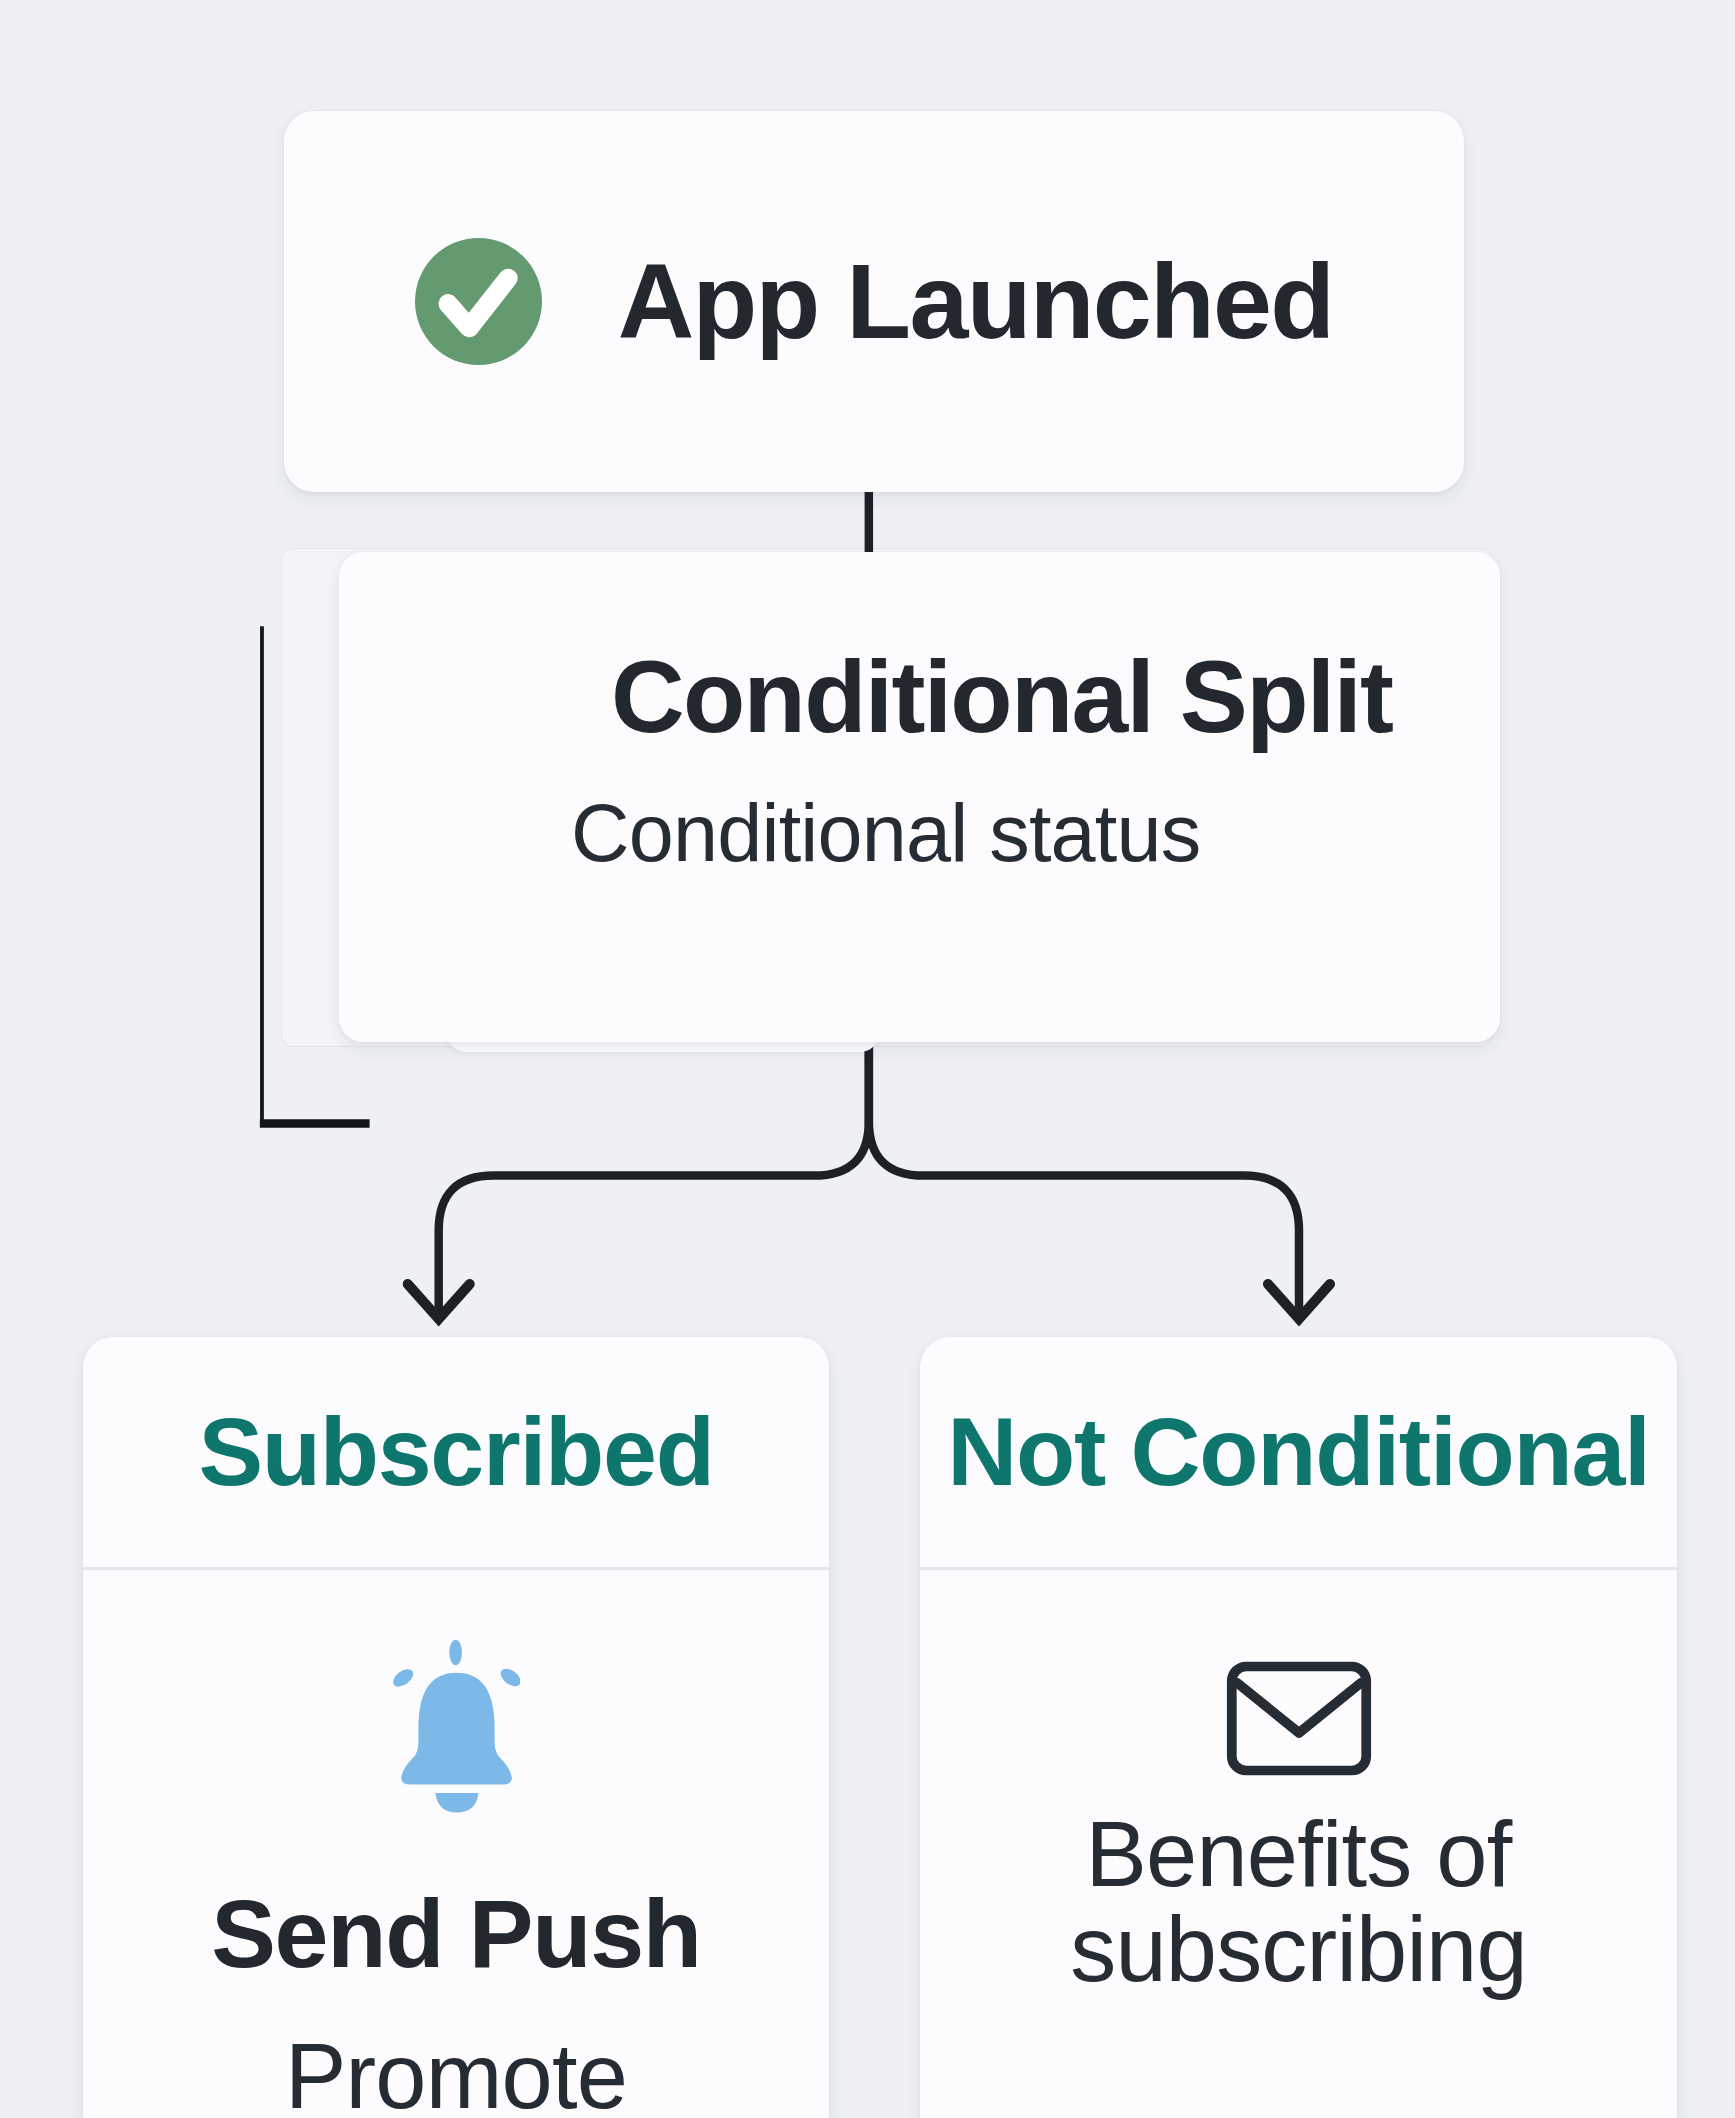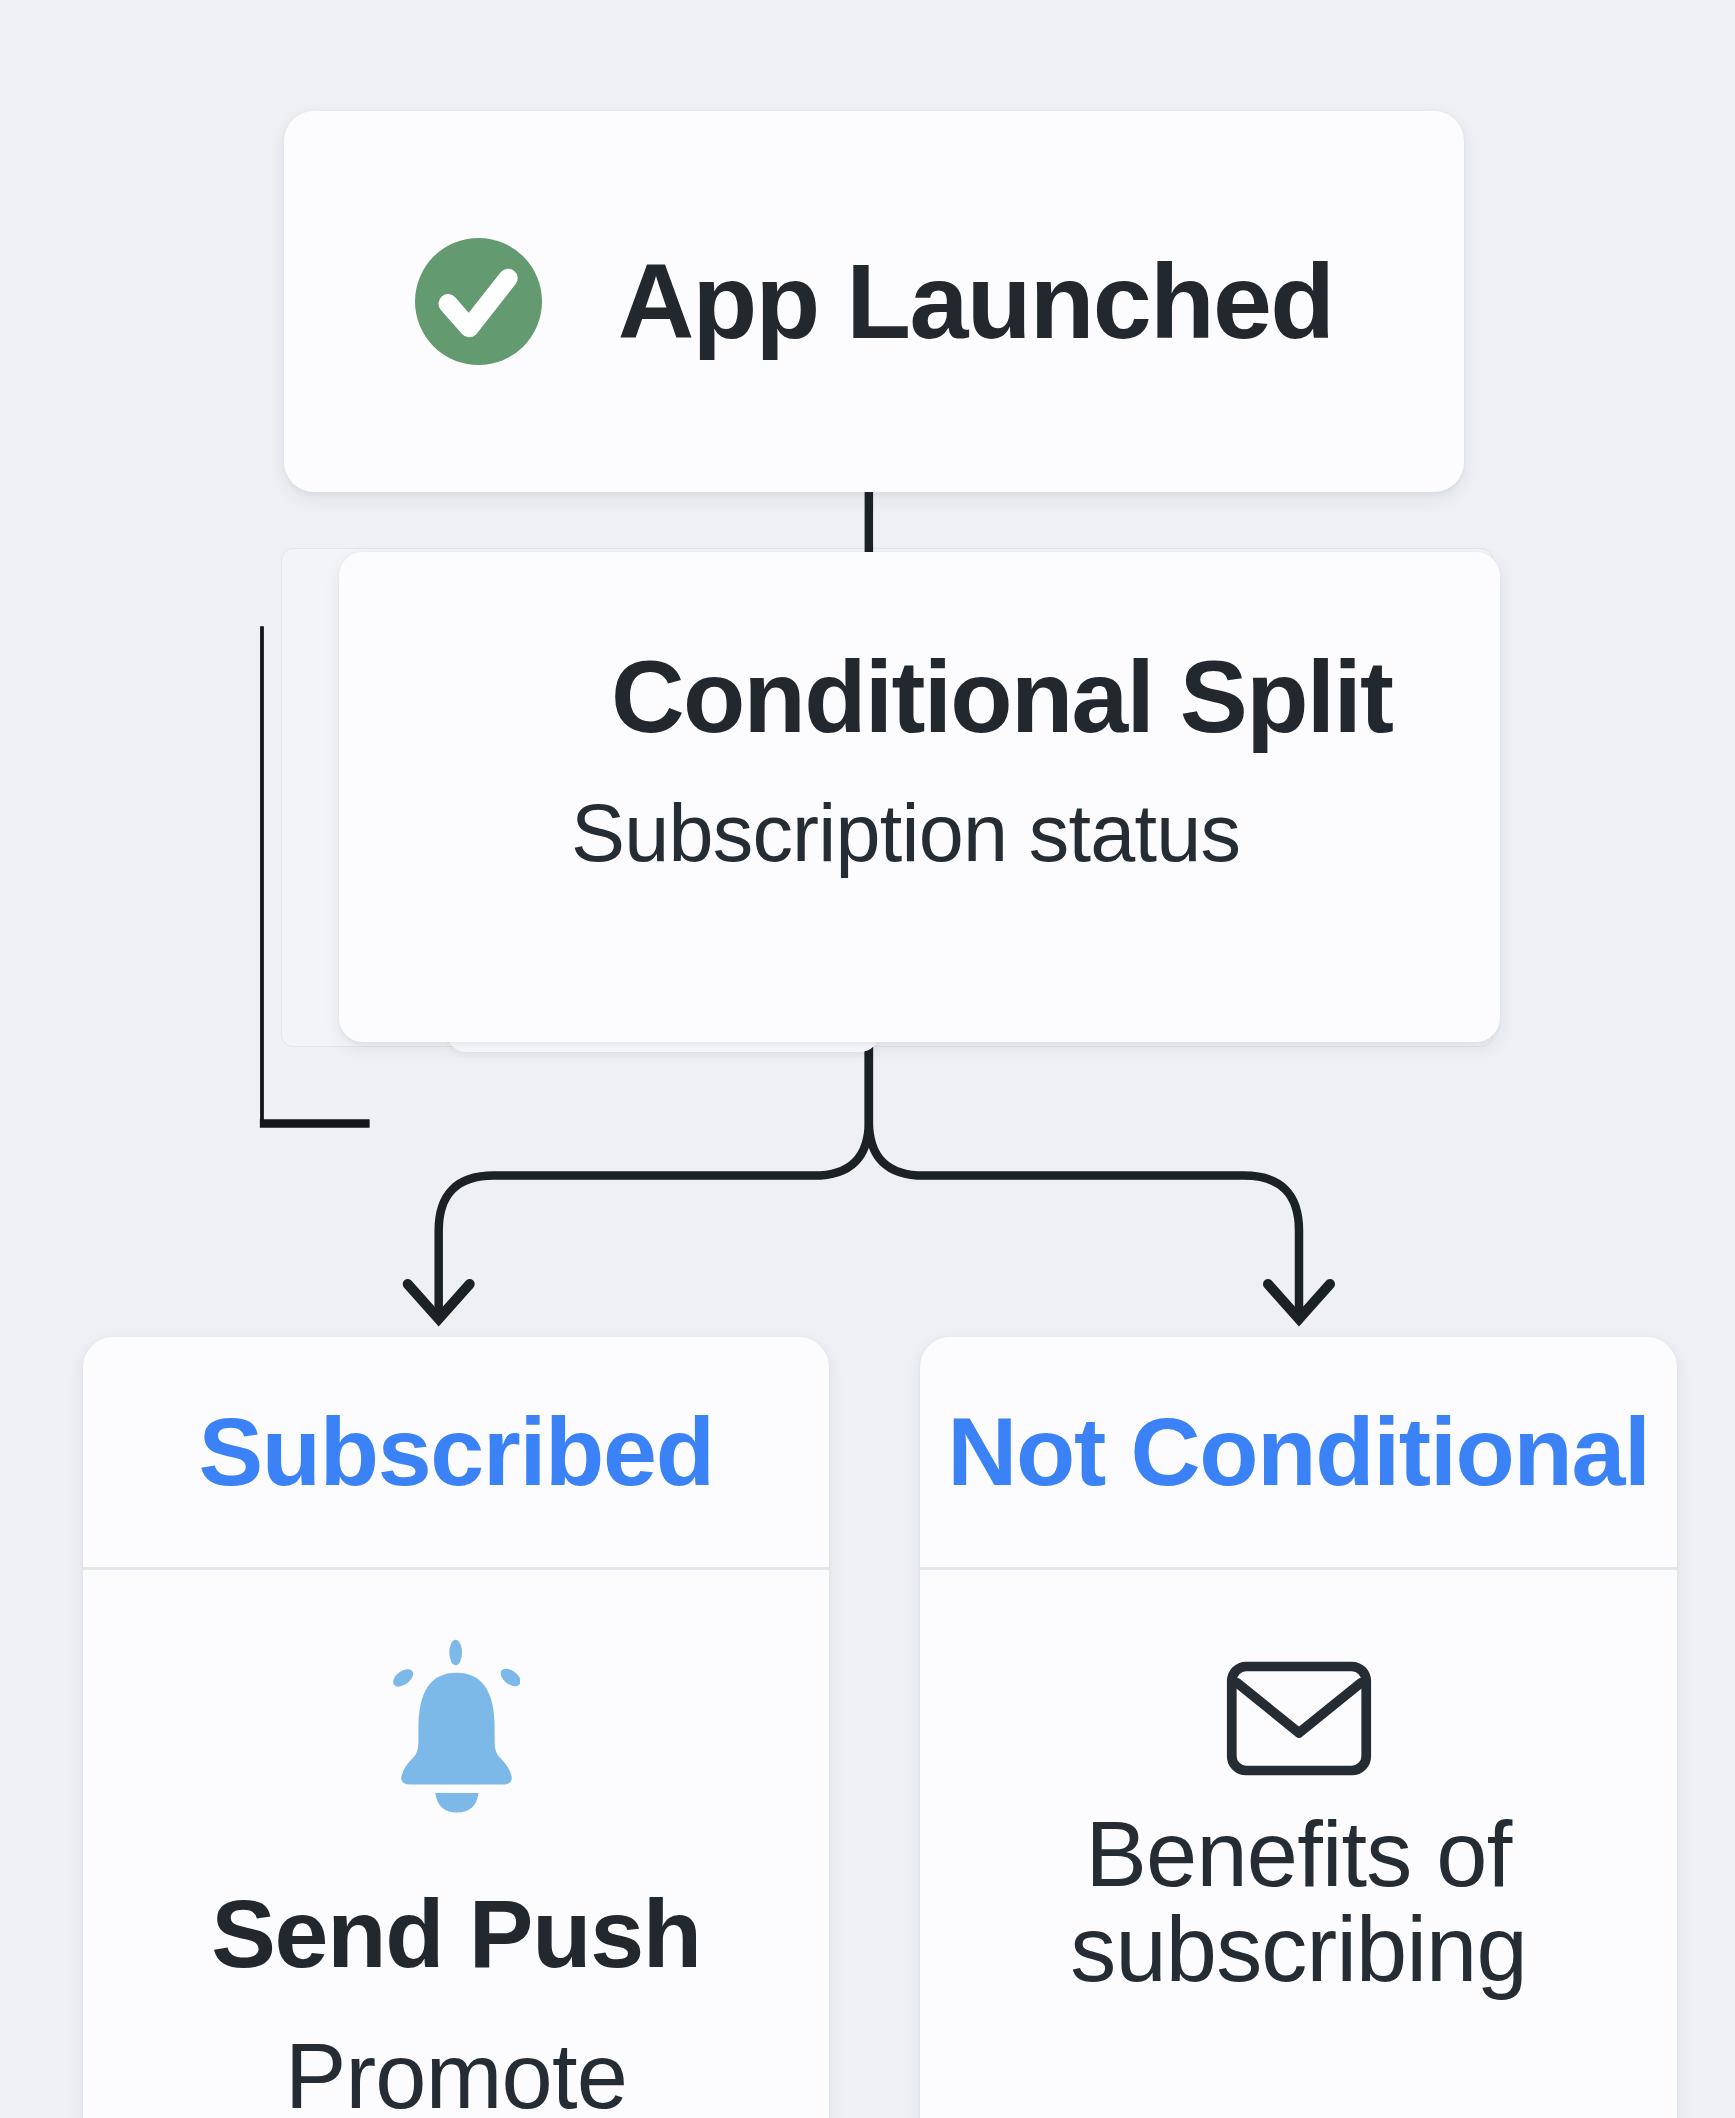--- a/index.html
+++ b/index.html
@@ -37,21 +37,21 @@
   }
   .split-title{font-size:102px;font-weight:700;letter-spacing:-1.7px;white-space:nowrap;line-height:1.15;margin-left:40px;}
   .split-lines{margin-top:20.3px;}
   .split-line{font-size:81px;font-weight:400;letter-spacing:-0.8px;color:#262c33;line-height:112px;white-space:nowrap;}
   
   .branch{width:746px;height:1013px;top:1337px;display:flex;flex-direction:column;align-items:center;}
   .branch.left{left:83px;}
   .branch.right{left:920px;width:757px;}
   .branch-header{
     height:230px;display:flex;align-items:center;justify-content:center;align-self:stretch;
-    font-size:97px;font-weight:600;letter-spacing:-1.3px;color:#3b82f6;white-space:nowrap;
+    font-size:97px;font-weight:600;letter-spacing:-1.3px;color:#0f766e;white-space:nowrap;
   }
   .divider{align-self:stretch;height:3px;background:#e3e6ec;}
   .icon-wrap{display:flex;align-items:center;justify-content:center;}
   .branch.left  .icon-wrap{margin-top:67px;height:180px;}
   .branch.right .icon-wrap{margin-top:91px;height:115px;}
   .branch-title{
     margin-top:62px;font-size:97px;font-weight:700;letter-spacing:-1.3px;
     line-height:1.13;max-width:572px;
   }
   .branch.right .branch-title{margin-top:74px;}
@@ -84,21 +84,21 @@
     <svg width="127" height="127" viewBox="0 0 300 300">
       <circle cx="150" cy="150" r="150" fill="#649a6f"></circle>
       <path d="M 78 155 L 128 212 L 220 95" fill="none" stroke-width="45" stroke-linecap="round" stroke-linejoin="round" stroke="#ffffff"></path>
     </svg>
     <span class="trigger-title">App Launched</span>
   </div>
 
   <div class="card split">
     <div class="split-title">Conditional Split</div>
     <div class="split-lines">
-      <div class="split-line">Subscription status</div>
+      <div class="split-line">Conditional status</div>
     </div>
   </div>
 
   <div class="card branch left">
     <div class="branch-header">Subscribed</div>
     <div class="divider"></div>
     <div class="icon-wrap">
       <svg width="127" height="180" viewBox="0 0 300 424">
         <g fill="#7cb9e8">
           <ellipse cx="148" cy="36" rx="15" ry="30"></ellipse>

